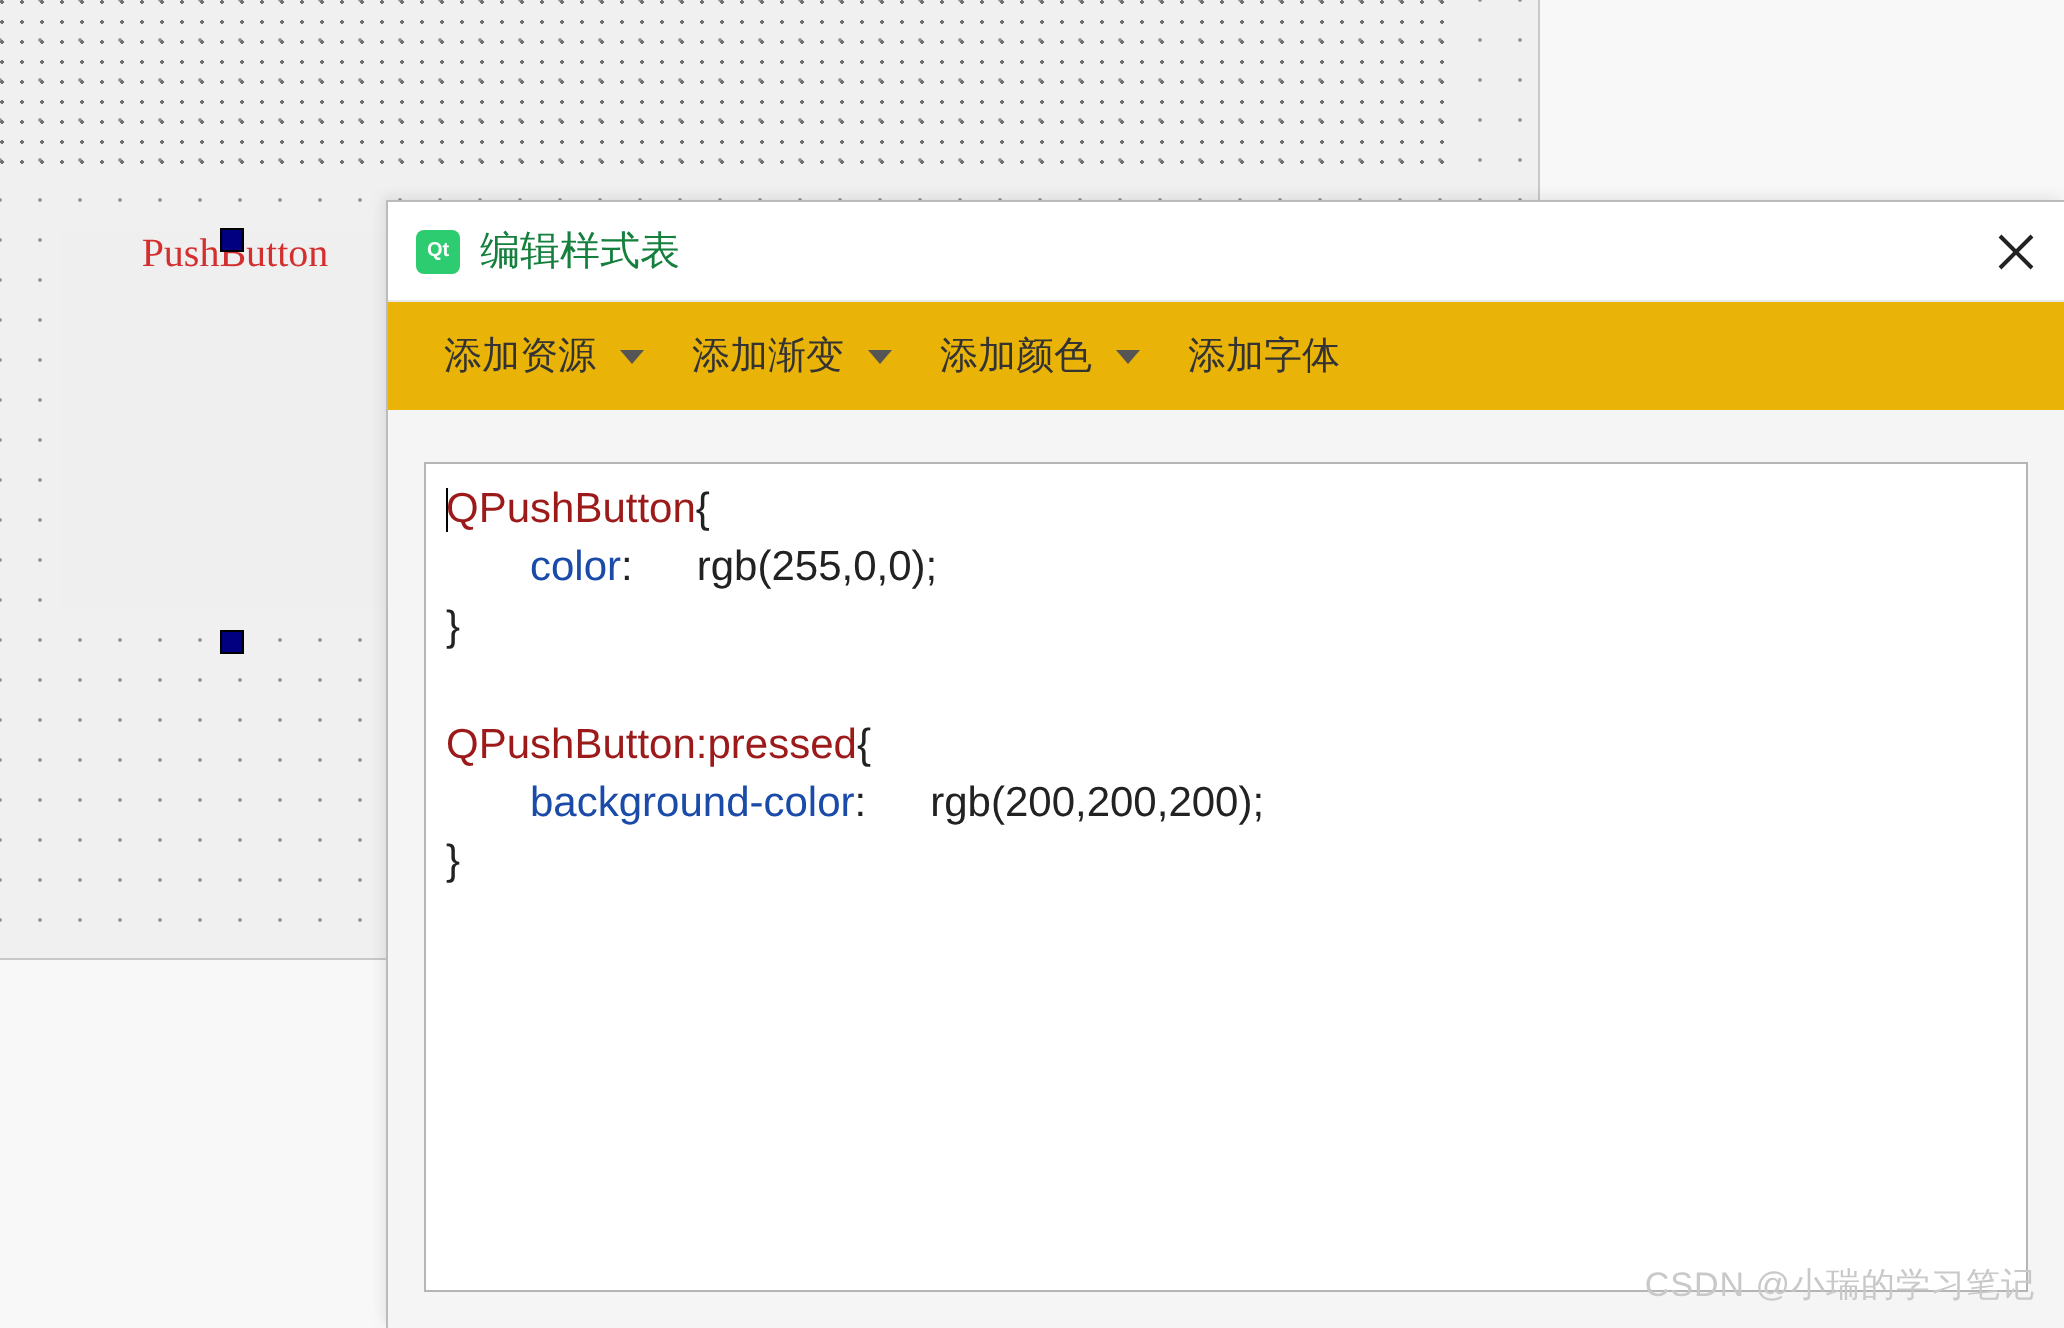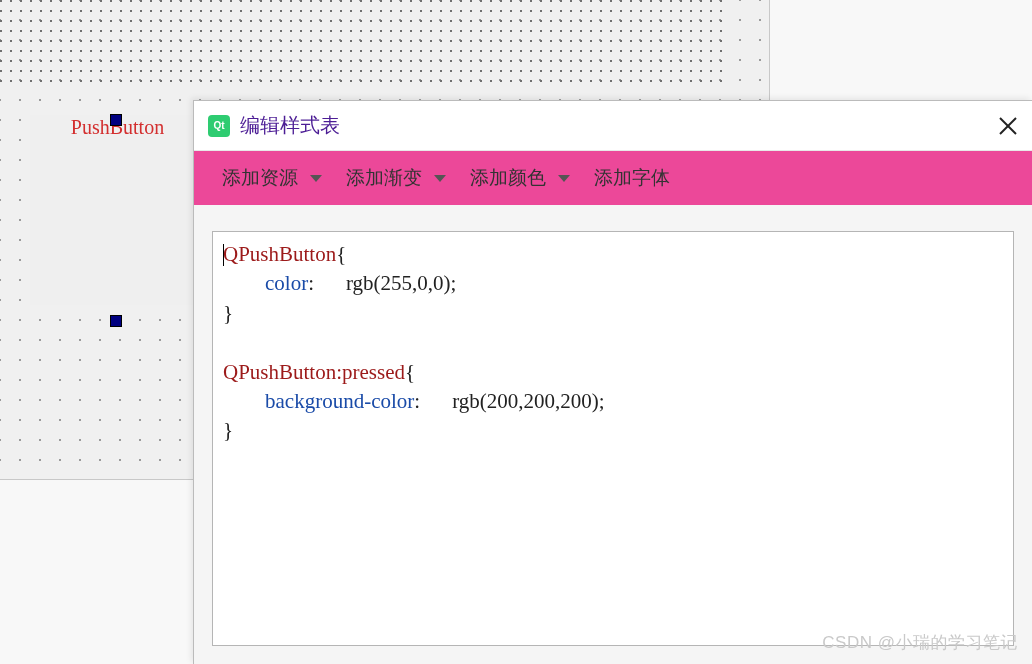--- a/index.html
+++ b/index.html
@@ -78,29 +78,29 @@
       width: 22px; height: 22px;
       background: #2ecc71;
       border-radius: 4px;
       display: flex;
       align-items: center;
       justify-content: center;
       color: #fff;
       font-size: 10px;
       font-weight: bold;
     }
-    .dialog-title { font-size: 20px; color: #4c1d95; }
+    .dialog-title { font-size: 20px; color: #15803d; }
     .close-icon svg { display: block; }
     .toolbar {
       height: 54px;
       display: flex;
       align-items: center;
       padding: 0 18px;
       gap: 4px;
-      background: #ec4899;
+      background: #eab308;
     }
     .tool-item {
       display: flex;
       align-items: center;
       gap: 8px;
       padding: 6px 10px;
       font-size: 19px;
       color: #333;
       font-family: "SimSun", "Microsoft YaHei", serif;
       cursor: pointer;
@@ -112,21 +112,21 @@
       border-top: 7px solid #555;
       margin-left: 4px;
     }
     .editor {
       position: absolute;
       left: 18px; top: 130px;
       right: 18px; bottom: 18px;
       background: #fff;
       border: 1px solid #b5b5b5;
       padding: 8px 10px;
-      font-family: Liberation Serif, serif;
+      font-family: Liberation Sans, sans-serif;
       font-size: 21px;
       line-height: 1.4;
       color: #222;
       overflow: hidden;
     }
     .caret {
       display: inline-block;
       width: 1px; height: 22px;
       background: #000;
       vertical-align: text-bottom;

